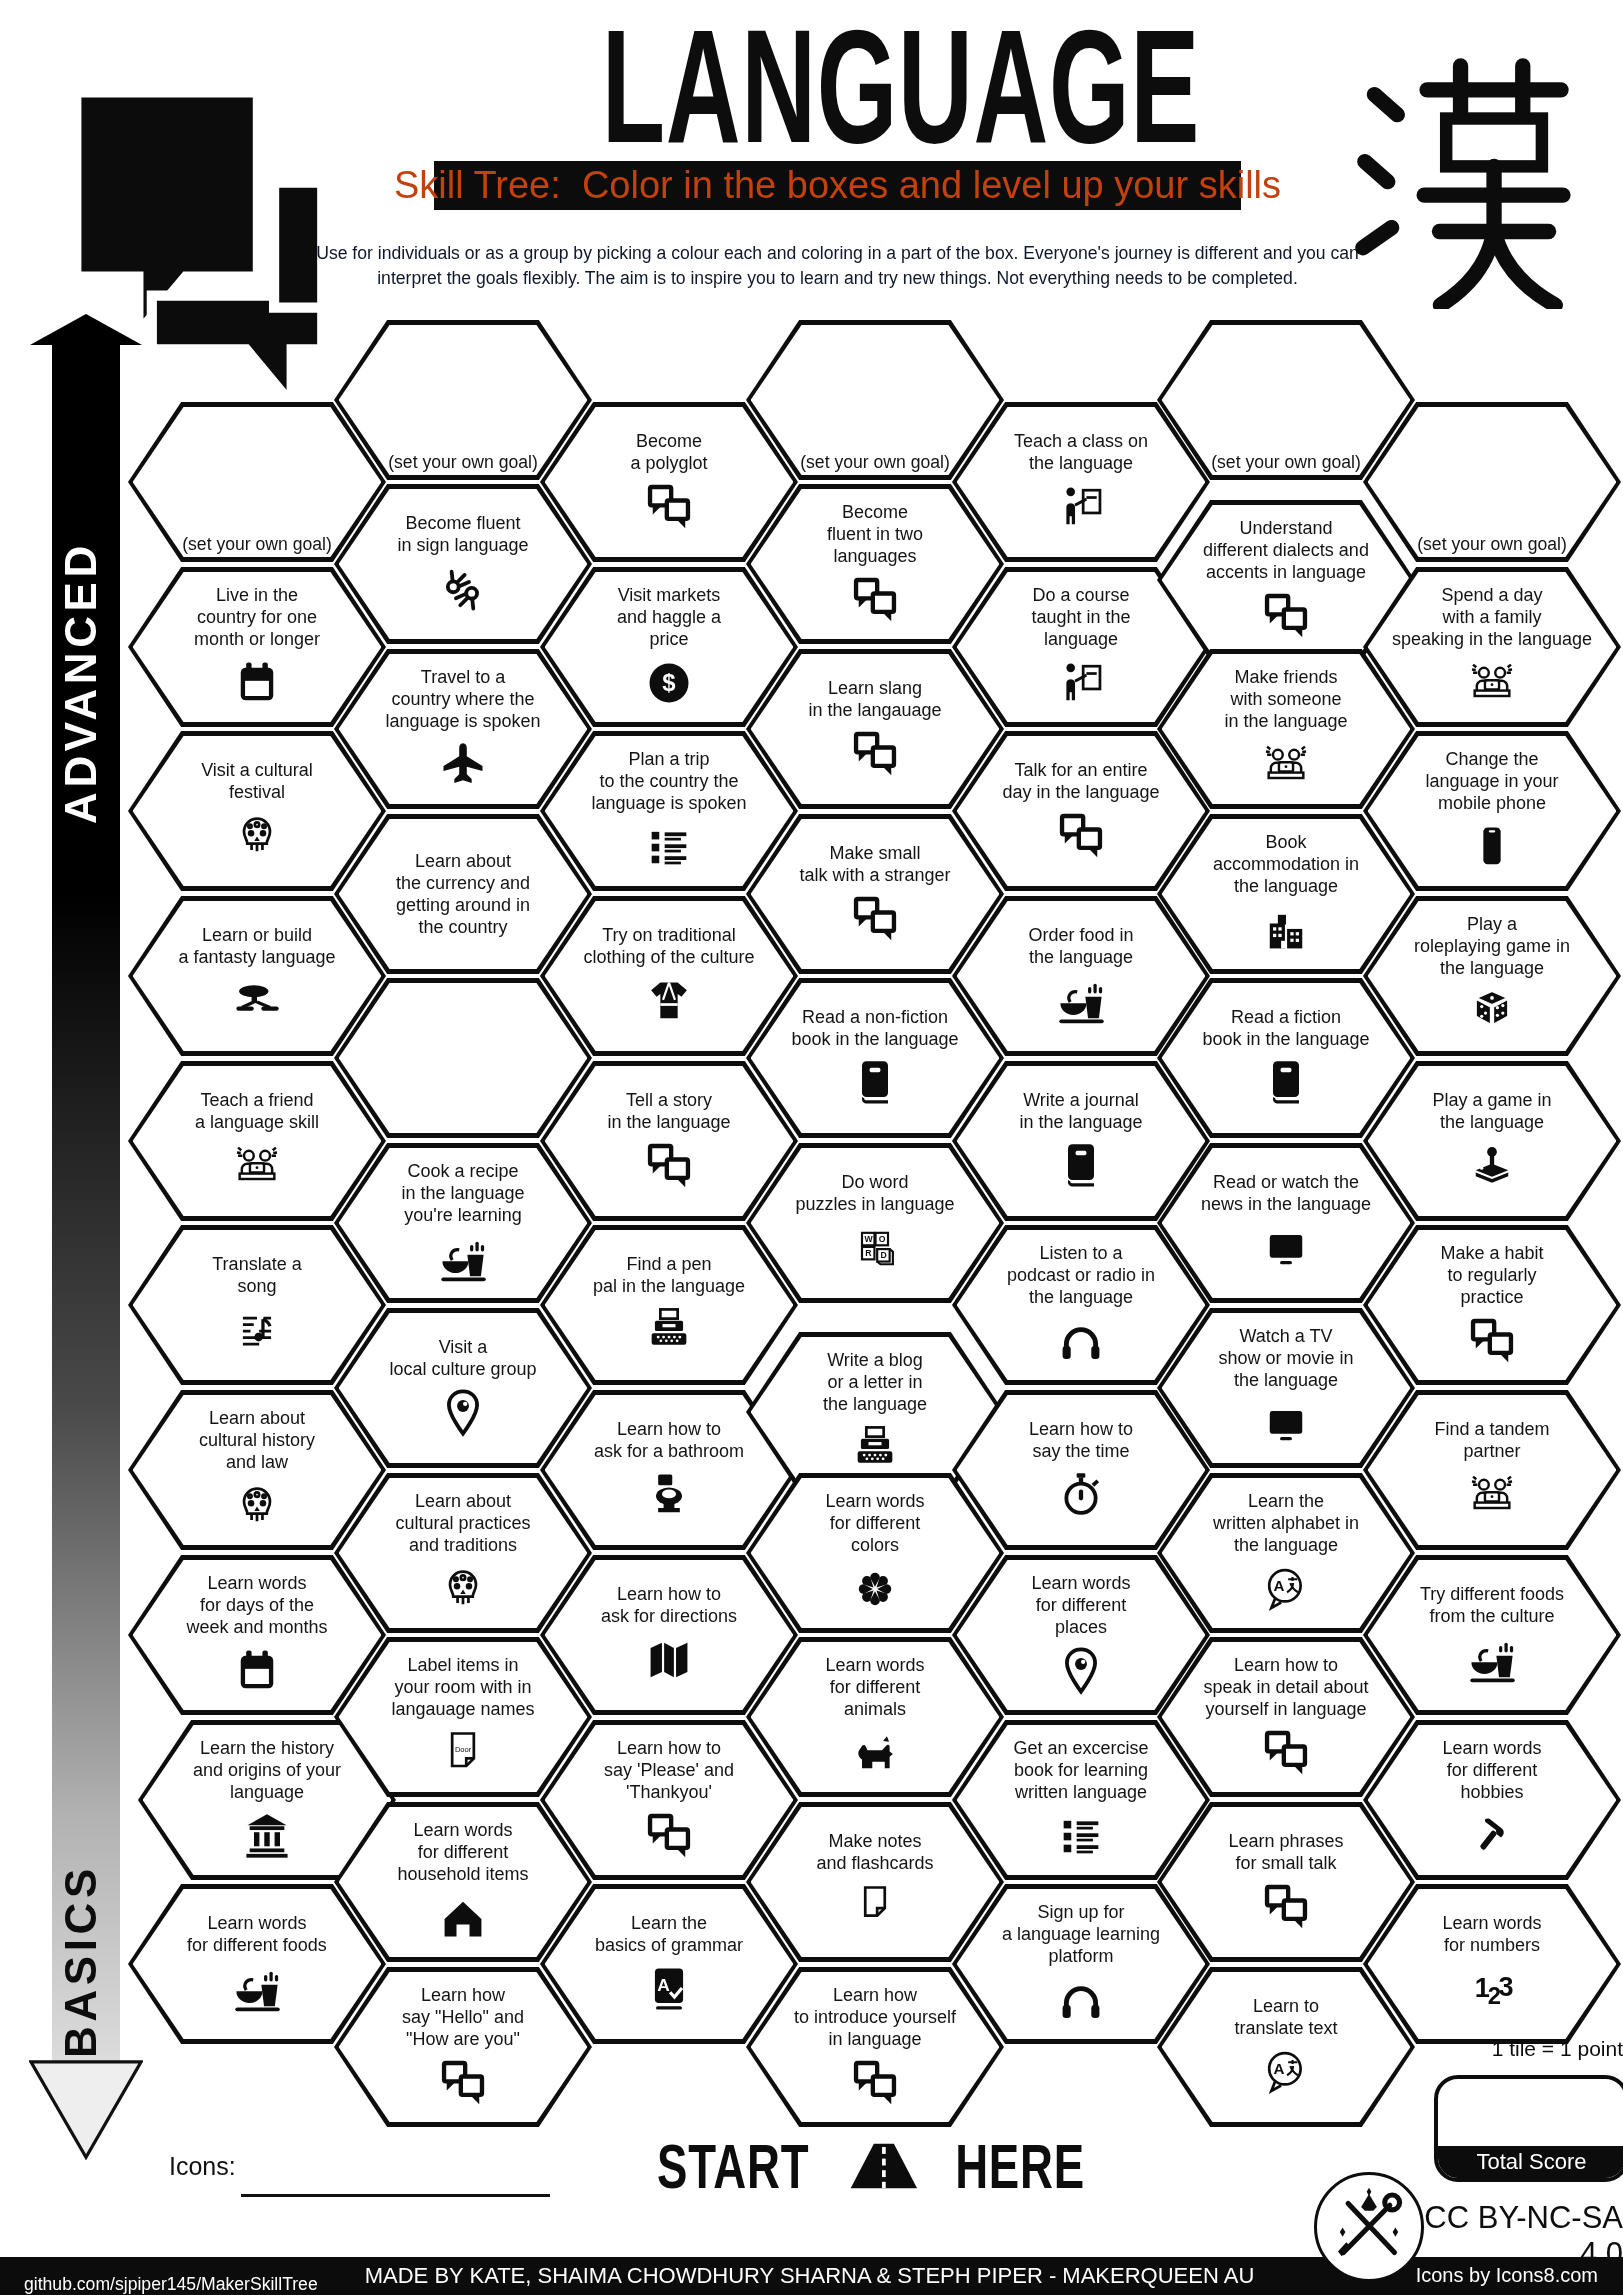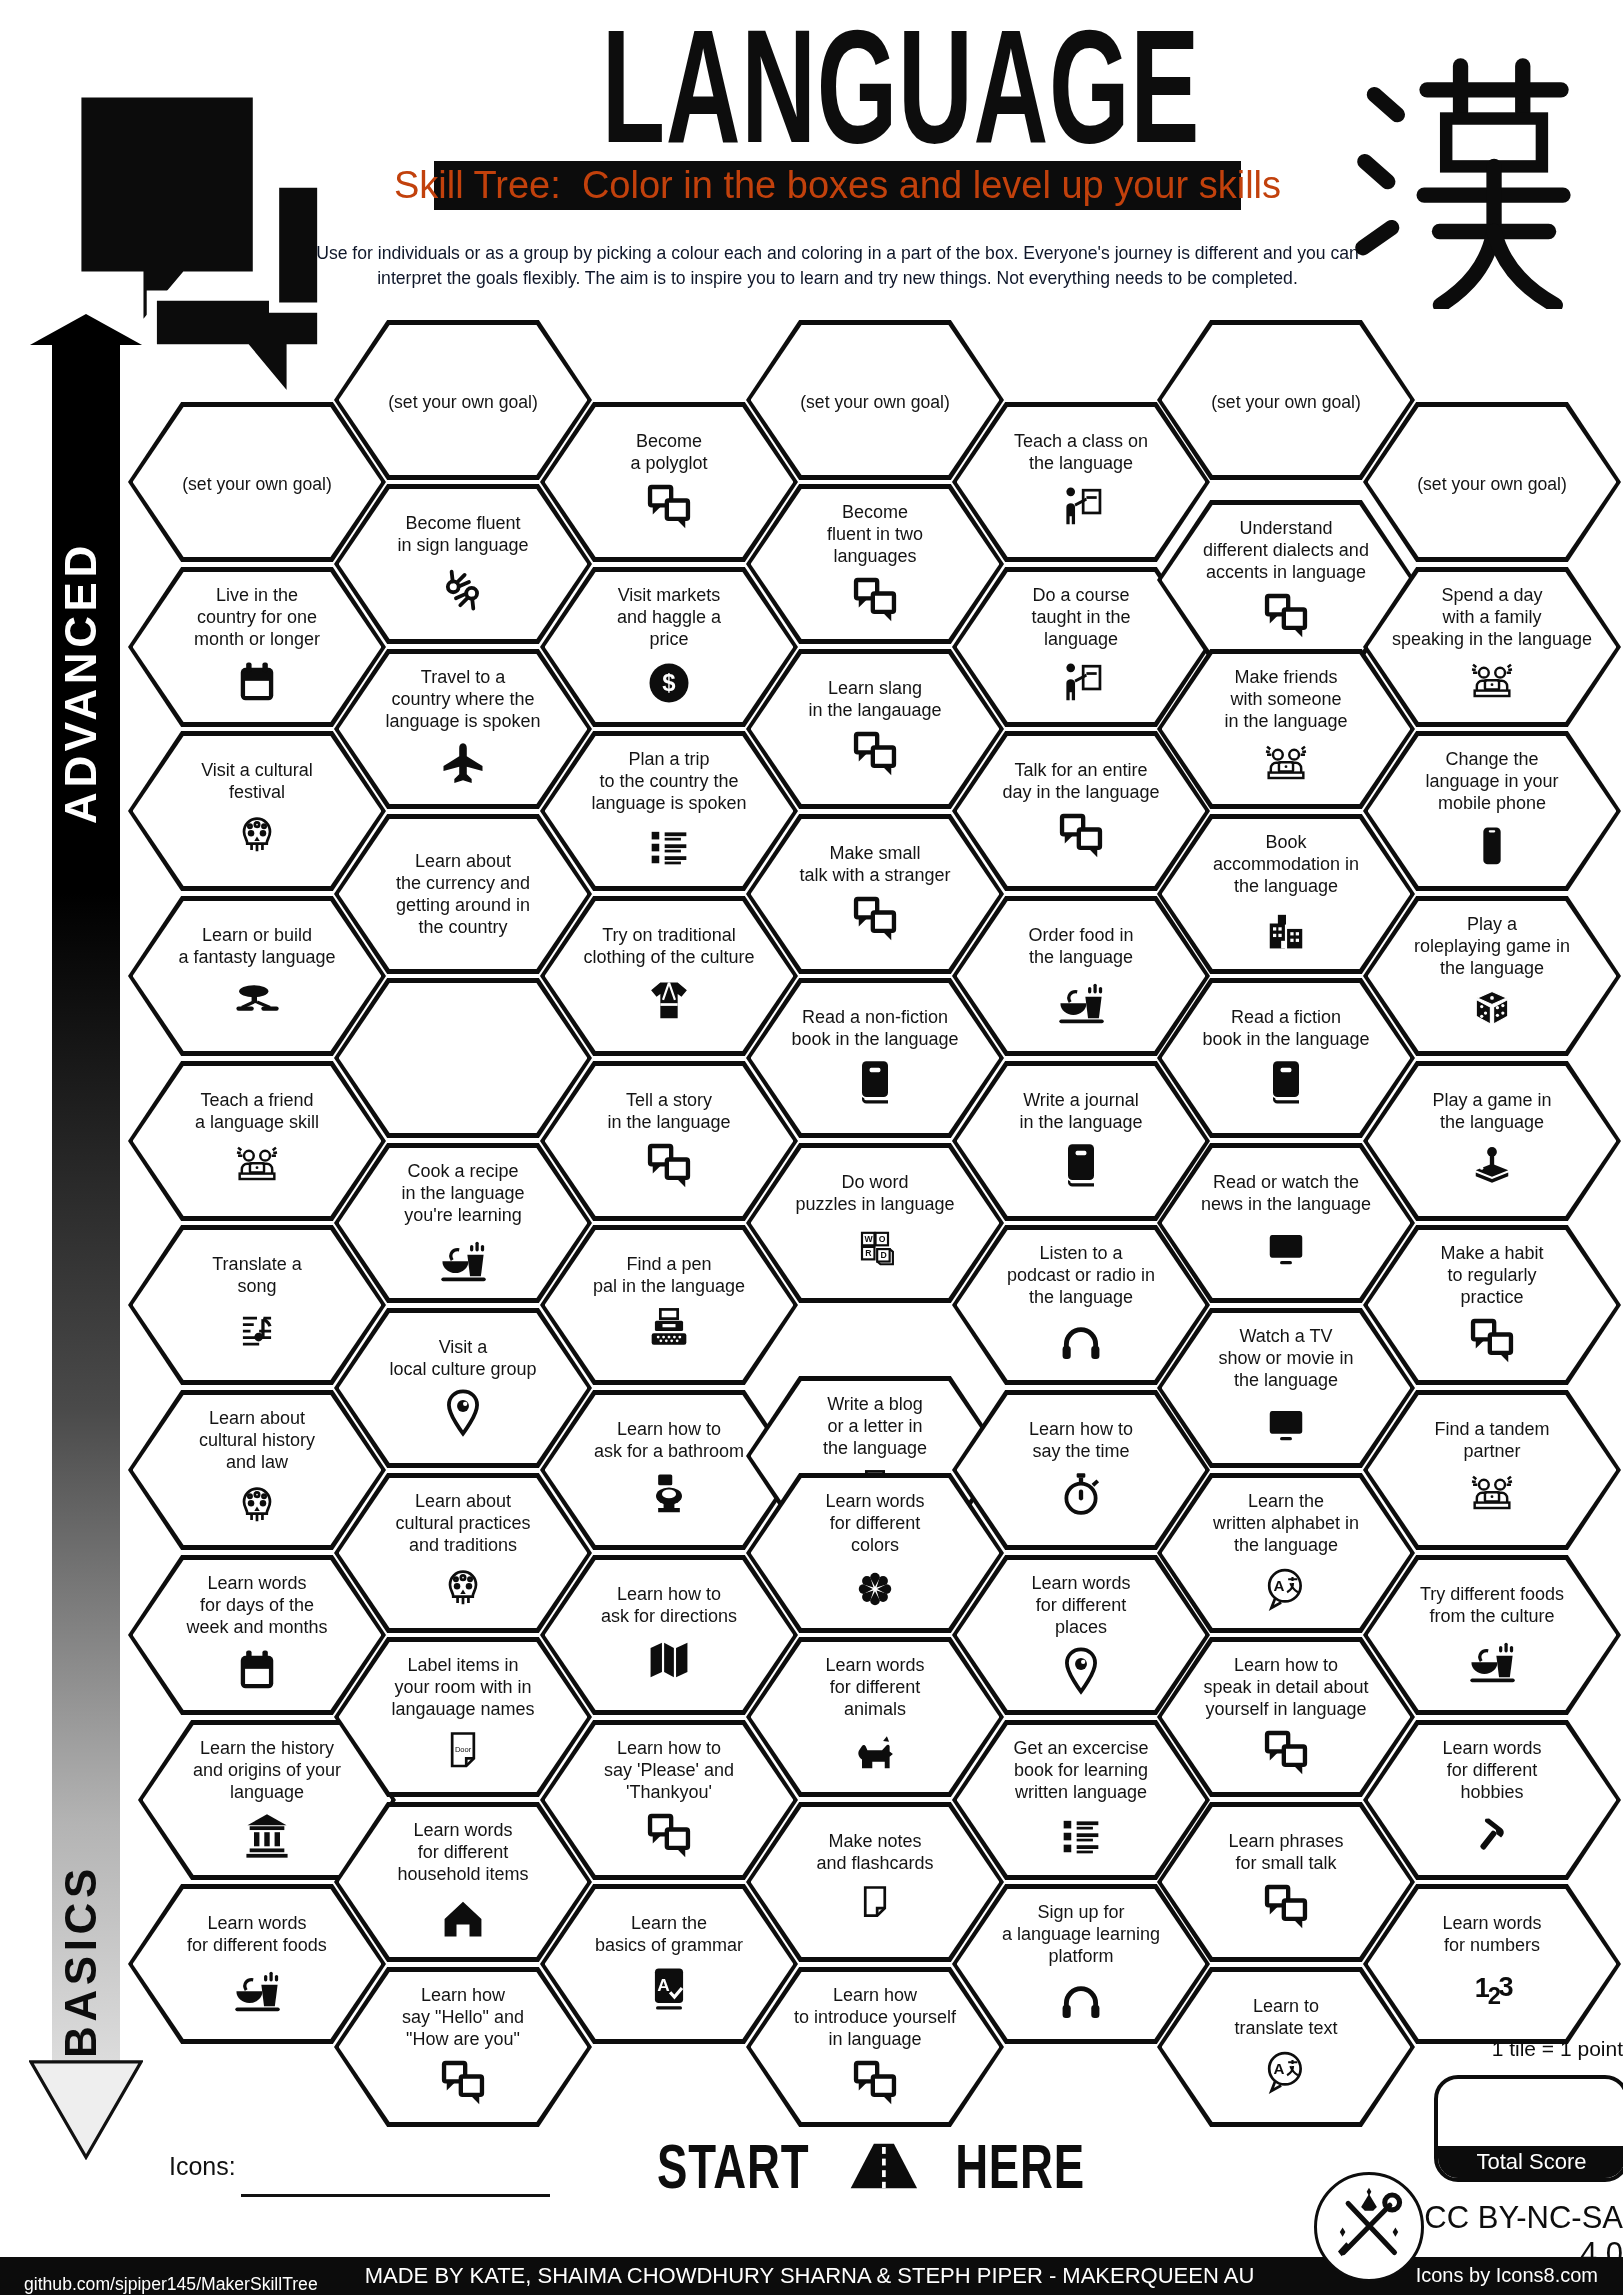--- a/index.html
+++ b/index.html
@@ -25,21 +25,21 @@
   .hex{position:absolute;width:258px;height:160px}
   .hex-border,.hex-fill{position:absolute;
         clip-path:polygon(0% 50%,20.6% 0%,79.4% 0%,100% 50%,79.4% 100%,20.6% 100%)}
   .hex-border{inset:0;background:#0d0d0d}
   .hex-fill{inset:4.6px;background:#fff}
   .hex-content{position:absolute;inset:7.4px;display:flex;flex-direction:column;
                align-items:center;justify-content:center;text-align:center}
   .hex-label{font-size:18px;line-height:22px;color:#141414}
   .hex-icon{margin-top:6.5px;height:53px;display:flex;align-items:center;justify-content:center}
   .hex-icon svg{width:52px;height:52px;color:#0d0d0d}
-  .hex.goal .hex-content{justify-content:center;padding-top:3.7px}
+  .hex.goal .hex-content{justify-content:flex-end;padding-top:3.7px}
   .hex.goal .hex-label{font-size:17.6px}
   
   .start-wrap{position:absolute;left:638px;top:2124px;width:463px;height:83px;
               display:flex;align-items:center;justify-content:center;gap:18.5px}
   .start-word{font-size:57px;font-weight:800;transform:scale(.8,1.1);letter-spacing:0.9px}
   .name-row{position:absolute;left:169px;top:2152px;font-size:25px;color:#111}
   .name-line{position:absolute;left:241px;top:2194px;width:309px;height:2.8px;background:#111}
   .tile-note{position:absolute;left:1406px;top:2037px;width:217px;text-align:right;font-size:21px}
   .score-box{position:absolute;left:1434px;top:2075px;width:187px;height:99px;border:4.6px solid #0c0c0c;
              border-radius:24px;background:#fff;overflow:hidden;display:flex;flex-direction:column;justify-content:flex-end}
@@ -655,21 +655,21 @@
   <g fill="currentColor" font-size="16" font-weight="bold" text-anchor="middle">
   <text x="36" y="37">W</text>
               <text x="61" y="37">O</text>
   <text x="36" y="63">R</text>
               <text x="64" y="67">D</text>
             </g>
           </svg>
         </div>
       </div>
     </div>
-    <div class="hex" style="left: 746px; top: 1376px;">
+    <div class="hex" style="left: 746px; top: 1332px;">
       <div class="hex-border"></div>
       <div class="hex-fill"></div>
       <div class="hex-content">
         <div class="hex-label">Write a blog<br>or a letter in<br>the language</div>
         <div class="hex-icon">
           <svg viewBox="0 0 96 96">
             <rect x="32" y="10" width="32" height="17" fill="none" stroke="currentColor" stroke-width="5"></rect>
   <rect x="22" y="31" width="52" height="19" rx="3" fill="currentColor"></rect>
   <rect x="16" y="54" width="64" height="21" rx="4" fill="currentColor"></rect>
   <rect x="36" y="37" width="24" height="6" fill="#fff"></rect>

